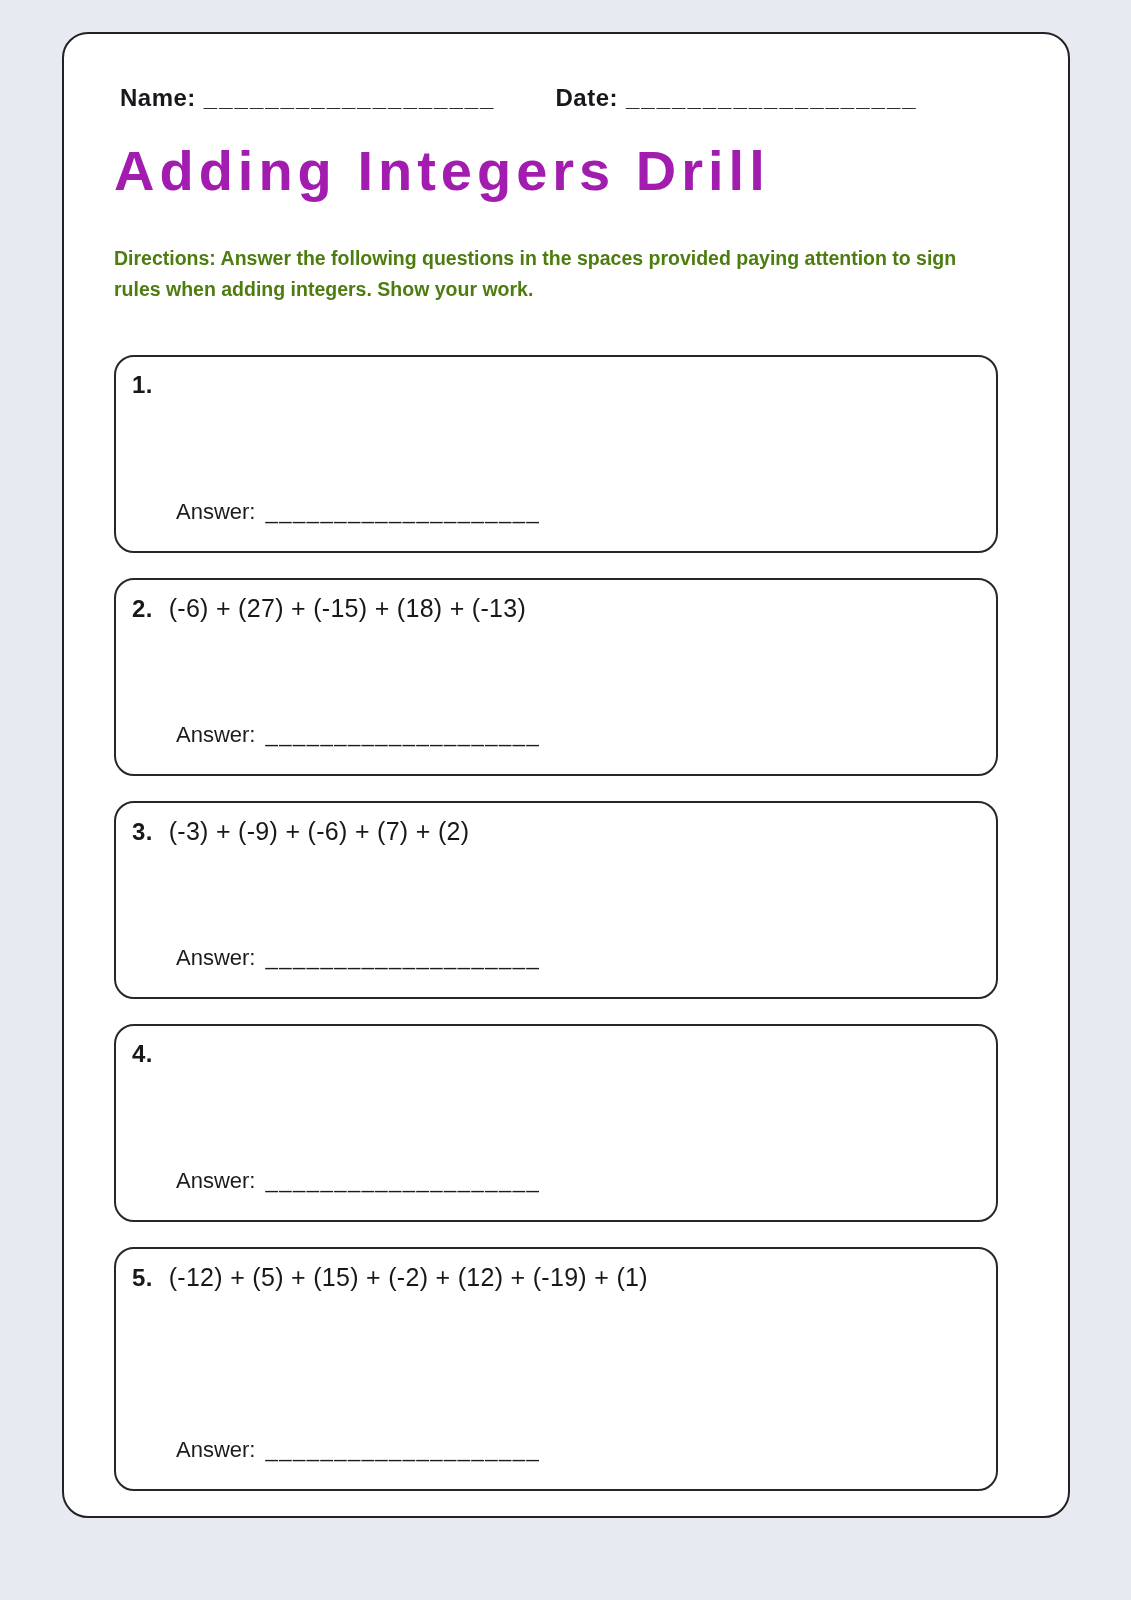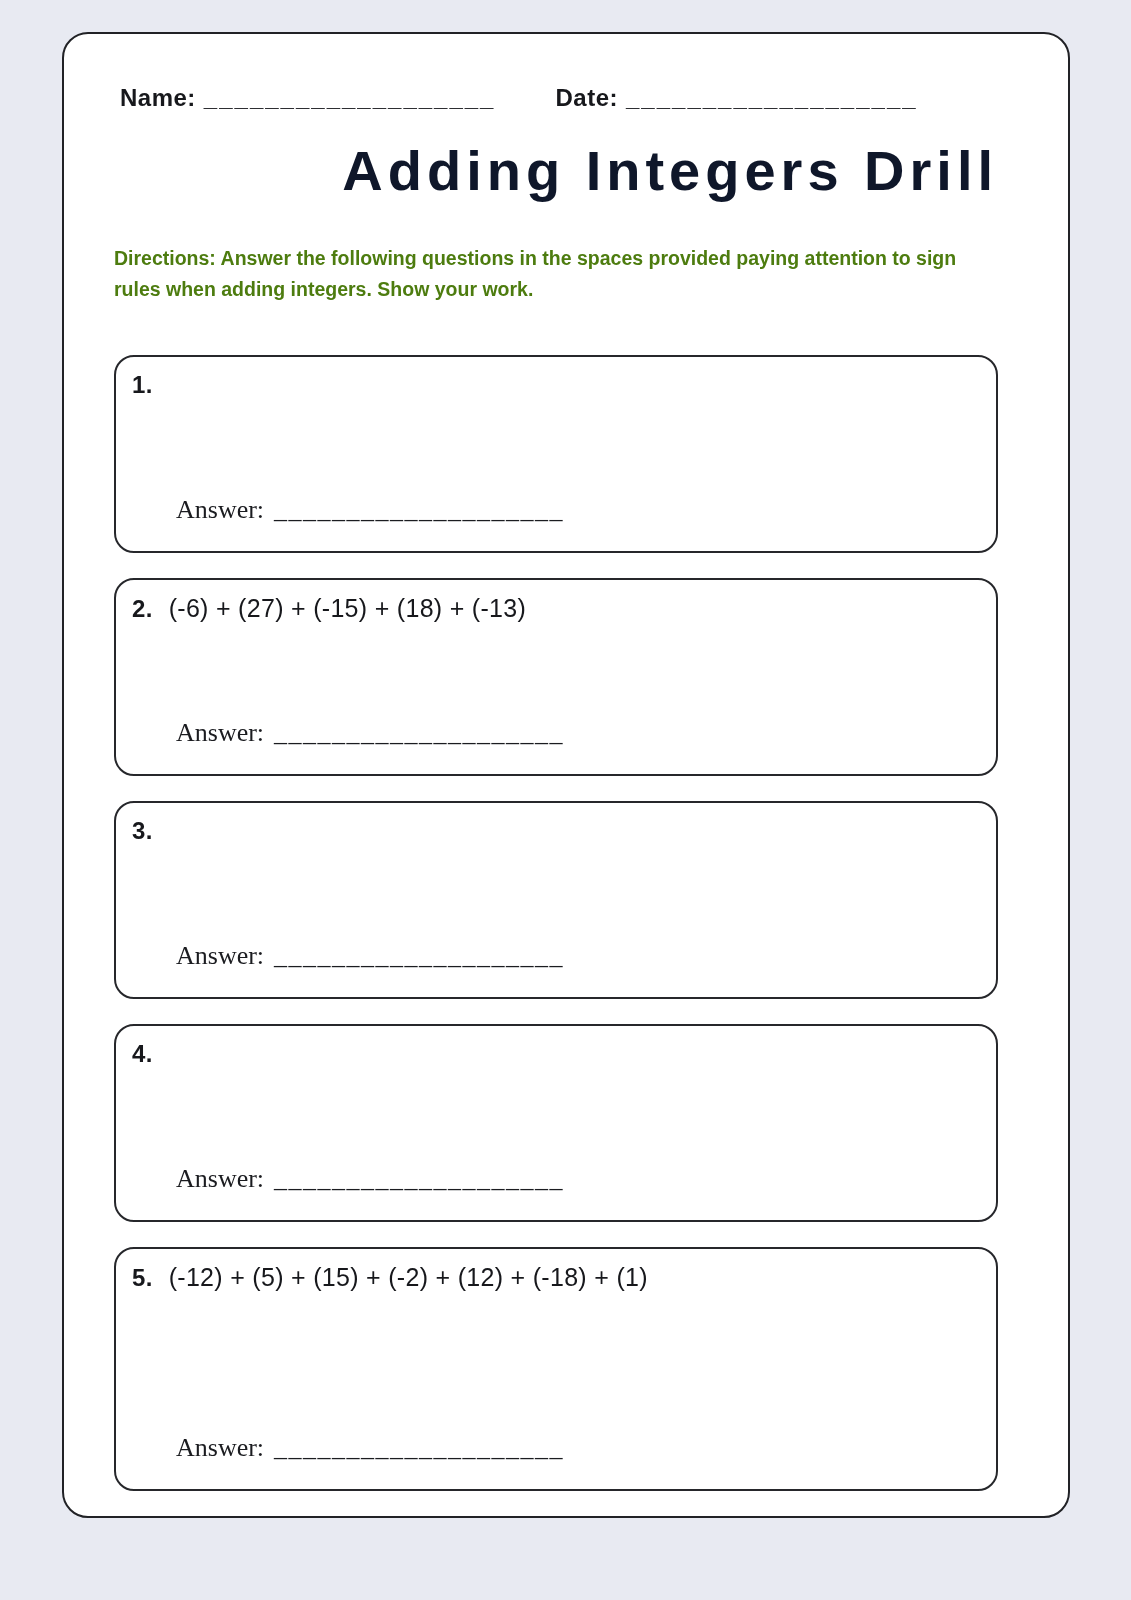--- a/index.html
+++ b/index.html
@@ -35,25 +35,25 @@
   }
   .field { font-size: 24px; font-weight: 700; letter-spacing: 0.5px; }
   .field-date { margin-left: 60px; }
   .lbl { margin-right: 8px; }
   .blank {
     font-weight: 700;
     letter-spacing: 2px;
   }
   .title {
     margin-top: 26px;
-    text-align: right;
+    text-align: left;
     font-size: 56px;
     font-weight: 700;
     letter-spacing: 5px;
-    color: #0f172a;
+    color: #a21caf;
   }
   .directions {
     margin-top: 40px;
     font-size: 19.5px;
     font-weight: 700;
     line-height: 1.6;
     max-width: 848px;
     color: #4d7c0f;
   }
   .problems {
@@ -77,24 +77,23 @@
   .prow {
     display: flex;
     align-items: baseline;
     gap: 16px;
     font-size: 25px;
     letter-spacing: 0.3px;
   }
   .pnum { font-weight: 700; font-size: 24px; }
   .arow {
     margin-left: 44px;
-    font-size: 26px;
+    font-size: 22px;
     color: #1b1c20;
     white-space: nowrap;
-    font-family: Liberation Serif, serif;
   }
   .albl { margin-right: 10px; }
   .ablank { letter-spacing: 1.5px; }
 </style>
 </head>
 <body>
 
 <div class="canvas">
   <div class="paper">
 
@@ -128,39 +127,40 @@
           <span class="pexpr">(-6) + (27) + (-15) + (18) + (-13)</span>
         </div>
         <div class="arow">
           <span class="albl">Answer:</span><span class="ablank">____________________</span>
         </div>
       </div>
 
       <div class="pbox">
         <div class="prow">
           <span class="pnum">3.</span>
+          <span class="pexpr">(-3) + (-9) + (-6) + (7) + (2)</span>
         </div>
         <div class="arow">
           <span class="albl">Answer:</span><span class="ablank">____________________</span>
         </div>
       </div>
 
       <div class="pbox">
         <div class="prow">
           <span class="pnum">4.</span>
         </div>
         <div class="arow">
           <span class="albl">Answer:</span><span class="ablank">____________________</span>
         </div>
       </div>
 
       <div class="pbox pbox-tall">
         <div class="prow">
           <span class="pnum">5.</span>
-          <span class="pexpr">(-12) + (5) + (15) + (-2) + (12) + (-18) + (1)</span>
+          <span class="pexpr">(-12) + (5) + (15) + (-2) + (12) + (-19) + (1)</span>
         </div>
         <div class="arow">
           <span class="albl">Answer:</span><span class="ablank">____________________</span>
         </div>
       </div>
 
     </section>
   </div>
 </div>
 

